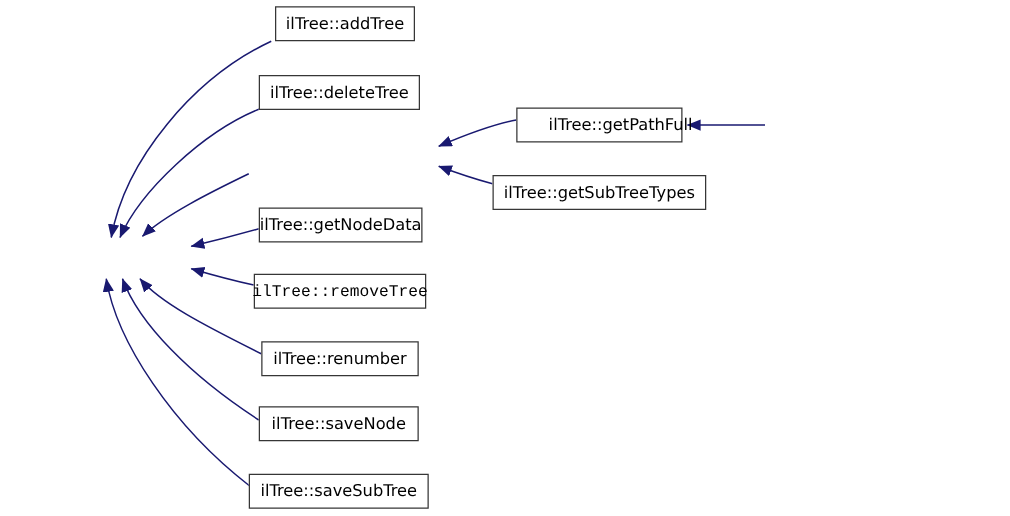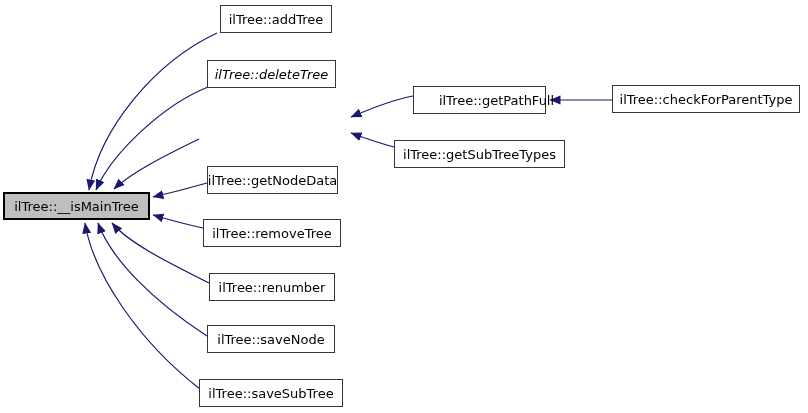--- a/index.html
+++ b/index.html
@@ -58,36 +58,34 @@
       <path d="M 203,228 C 184,224 170,220 153,215" marker-end="url(#arrowhead)"></path>
       <path d="M 209,283 C 163,260 128,242 112,223" marker-end="url(#arrowhead)"></path>
       <path d="M 207,336 C 153,301 111,259 98,223" marker-end="url(#arrowhead)"></path>
       <path d="M 200,389 C 138,341 93,273 85,223" marker-end="url(#arrowhead)"></path>
       <path d="M 413,96 C 392,100 372,108 351,117" marker-end="url(#arrowhead)"></path>
       <path d="M 394,147 C 379,143 367,139 351,133" marker-end="url(#arrowhead)"></path>
       <path d="M 612,100 L 550,100" marker-end="url(#arrowhead)"></path>
     </g>
   </svg>
 
-  <div class="node node--focus" style="left:3px; top:192px; width:147px; height:28px;">ilTree::__isMainTree</div>
 
   <div class="node" style="left:220px; top:5px; width:112px; height:28px;">ilTree::addTree</div>
 
-  <div class="node" style="left:207px; top:60px; width:129px; height:28px;font-style:italic;">ilTree::deleteTree</div>
+  <div class="node" style="left:207px; top:60px; width:129px; height:28px;">ilTree::deleteTree</div>
 
 
   <div class="node" style="left:413px; top:86px; width:133px; height:28px;padding-left:34px;">ilTree::getPathFull</div>
 
-  <div class="node" style="left:612px; top:85px; width:188px; height:28px;">ilTree::checkForParentType</div>
 
   <div class="node" style="left:394px; top:140px; width:171px; height:28px;">ilTree::getSubTreeTypes</div>
 
   <div class="node" style="left:207px; top:166px; width:131px; height:28px;">ilTree::getNodeData</div>
 
-  <div class="node" style="left:203px; top:219px; width:138px; height:28px;">ilTree::removeTree</div>
+  <div class="node" style="left:203px; top:219px; width:138px; height:28px;font-family:Liberation Mono, monospace;">ilTree::removeTree</div>
 
   <div class="node" style="left:209px; top:273px; width:126px; height:28px;">ilTree::renumber</div>
 
   <div class="node" style="left:199px; top:379px; width:144px; height:28px;">ilTree::saveSubTree</div>
 
   <div class="node" style="left:207px; top:325px; width:128px; height:28px;">ilTree::saveNode</div>
 
 </div>
 
 </body></html>

